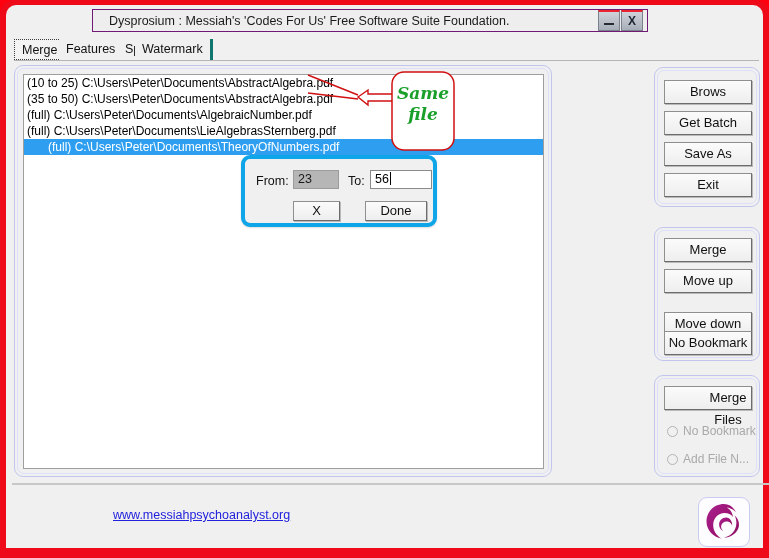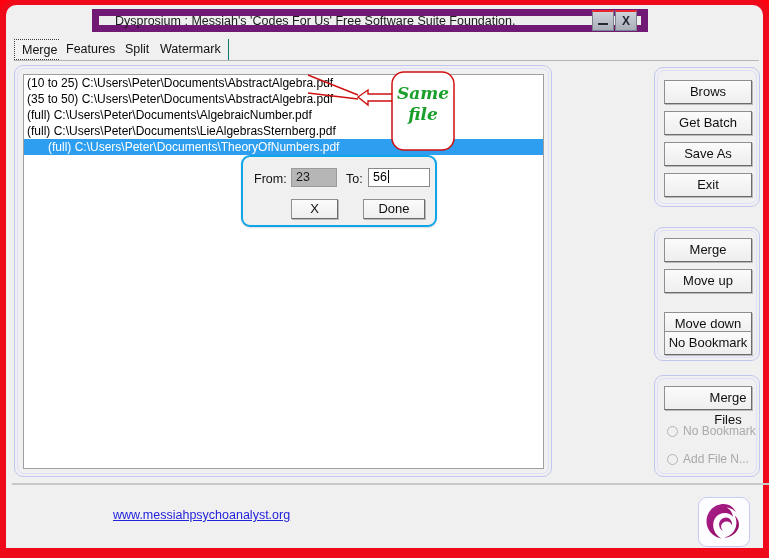--- a/index.html
+++ b/index.html
@@ -42,21 +42,21 @@
   }
 
   
   .titlebar {
     position: absolute;
     left: 86px;
     top: 4px;
     width: 556px;
     height: 23px;
     background: #eeeeee;
-    border: 7px solid #701a75;
+    border: 1px solid #701a75;
     box-sizing: border-box;
     display: flex;
     align-items: center;
   }
   .titlebar-text {
     flex: 1;
     padding-left: 16px;
     font-size: 12.5px;
     color: #1a1a1a;
     white-space: nowrap;
@@ -103,21 +103,21 @@
   }
   .tab {
     position: absolute;
     top: 0;
     height: 21px;
     line-height: 20px;
     padding: 0 7px;
     font-size: 12.5px;
     color: #111;
     background: #f0f0f0;
-    border-right: 1px solid #0f766e;
+    border-right: 3px solid #0f766e;
     box-sizing: border-box;
     cursor: pointer;
     white-space: nowrap;
   }
   .tab.active {
     border: 1px dotted #3a3a3a;
     border-right: 1px solid #9b9b9b;
     background: #f3f3f3;
   }
 
@@ -196,21 +196,21 @@
   }
 
   
   .range-dialog {
     position: absolute;
     left: 235px;
     top: 150px;
     width: 196px;
     height: 72px;
     background: #f0f0f0;
-    border: 2px solid #0ea5e9;
+    border: 4px solid #0ea5e9;
     border-radius: 9px;
     box-sizing: border-box;
     box-shadow: 0 1px 2px rgba(0,0,0,0.14);
   }
   .rd-label {
     position: absolute;
     font-size: 12.5px;
     color: #111;
   }
   .rd-from-label { left: 11px; top: 15px; }
@@ -352,21 +352,21 @@
     <div class="titlebar">
       <div class="titlebar-text">Dysprosium : Messiah's 'Codes For Us' Free Software Suite Foundation.</div>
       <div class="win-btn minimize"></div>
       <div class="win-btn close">X</div>
     </div>
 
     <div class="tabstrip">
       <div class="tab active" style="left:0px;">Merge</div>
       <div class="tab" style="left:45px;">Features</div>
       <div class="tab" style="left:104px;">Split</div>
-      <div class="tab" style="left:139px;">Watermark</div>
+      <div class="tab" style="left:121px;">Watermark</div>
     </div>
 
     <div class="group list-group">
       <div class="listbox">
         <div class="list-item">(10 to 25) C:\Users\Peter\Documents\AbstractAlgebra.pdf</div>
         <div class="list-item">(35 to 50) C:\Users\Peter\Documents\AbstractAlgebra.pdf</div>
         <div class="list-item">(full) C:\Users\Peter\Documents\AlgebraicNumber.pdf</div>
         <div class="list-item">(full) C:\Users\Peter\Documents\LieAlgebrasSternberg.pdf</div>
         <div class="list-item selected">(full) C:\Users\Peter\Documents\TheoryOfNumbers.pdf</div>
       </div>

